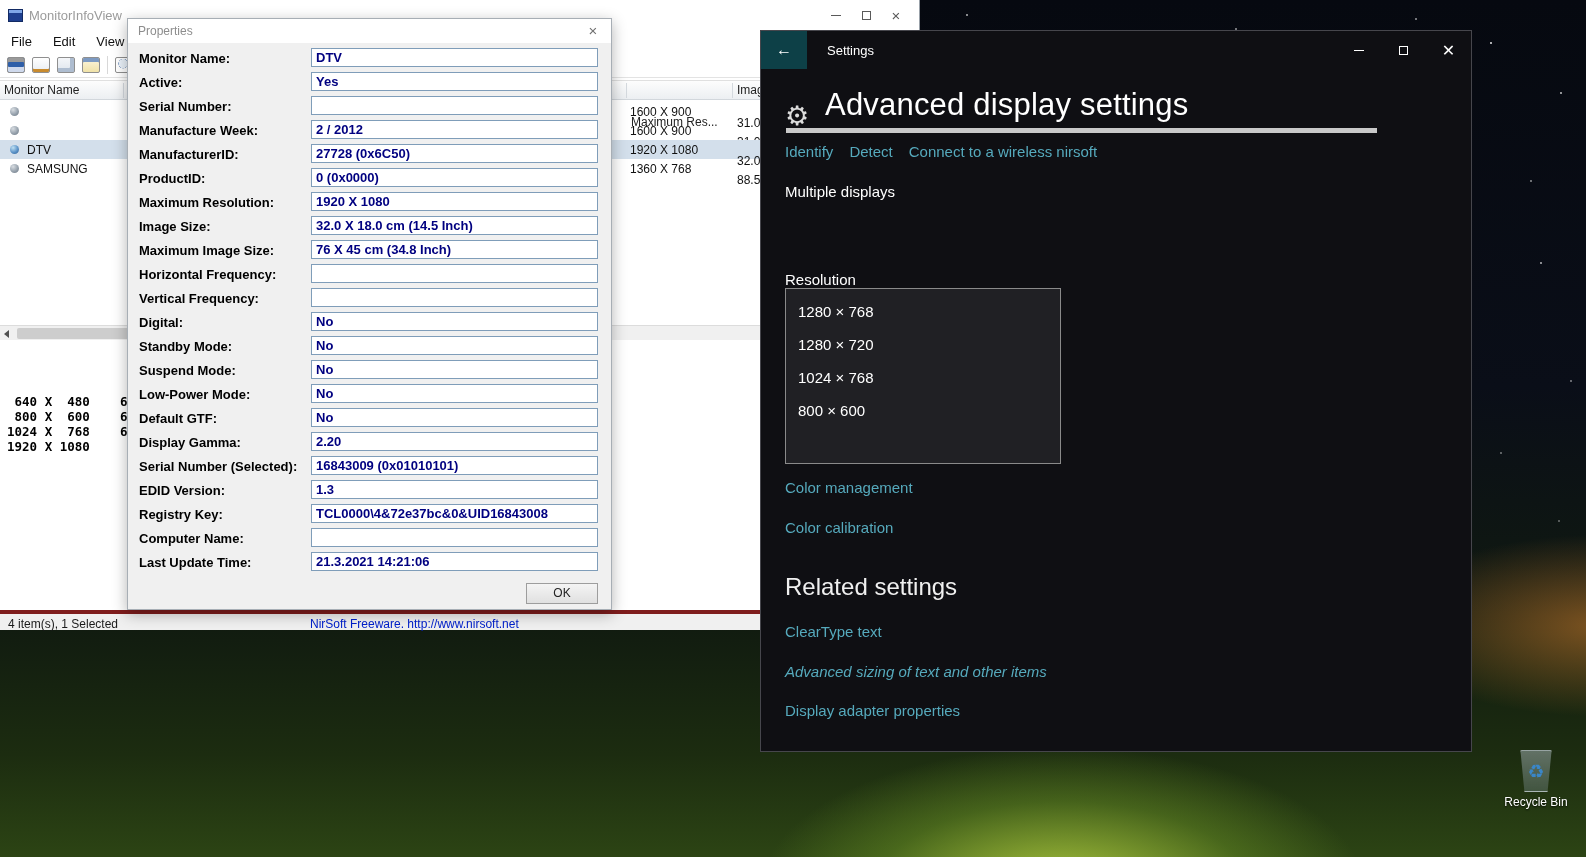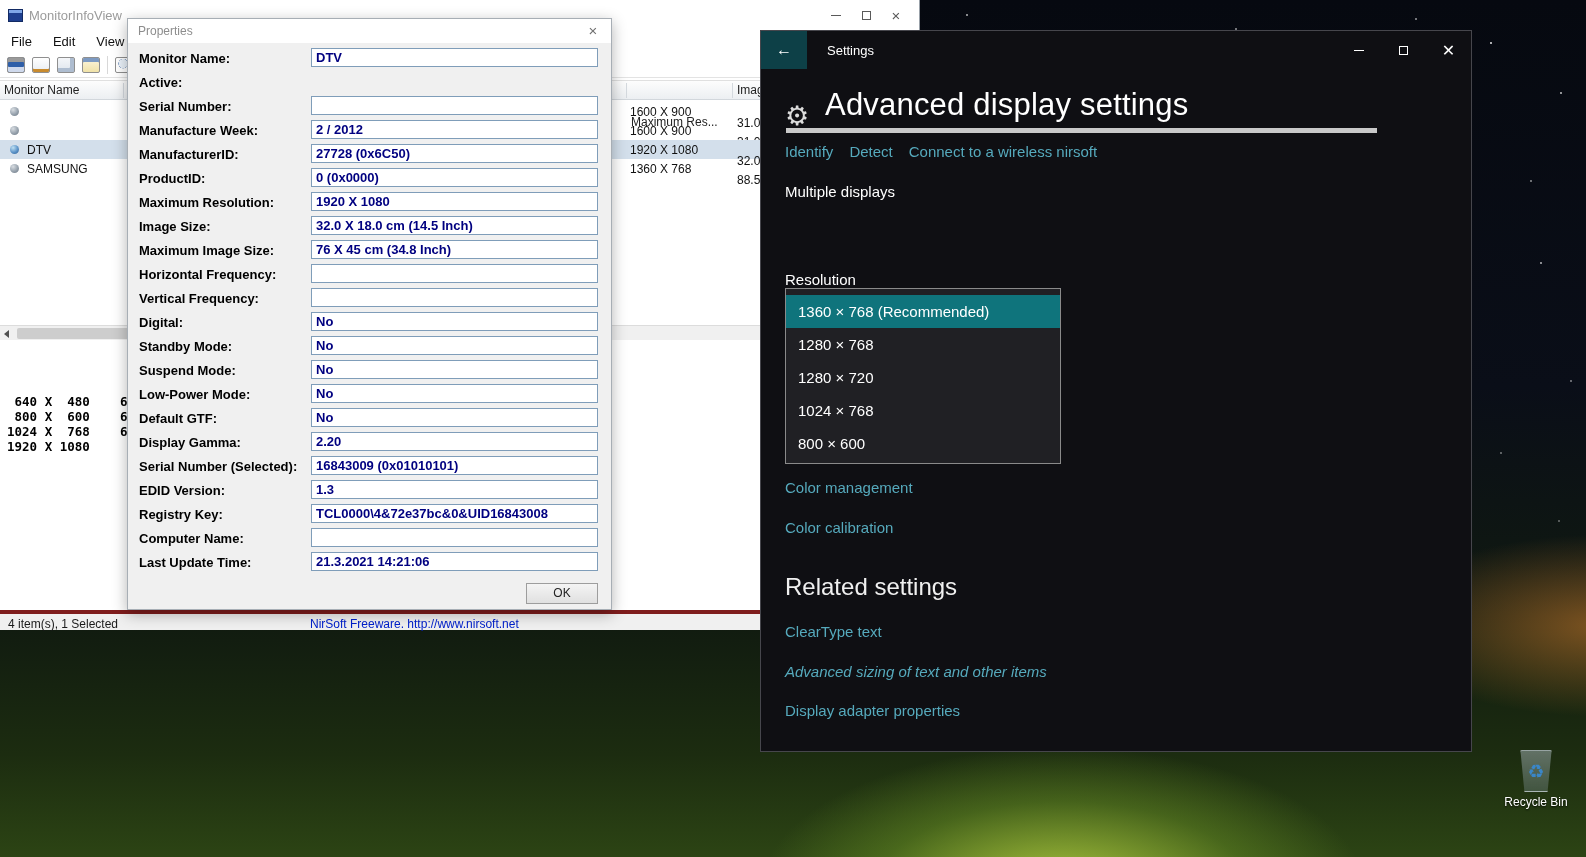--- a/index.html
+++ b/index.html
@@ -221,20 +221,21 @@
     </div>
     <div class="dlg-fields">
 
         <div class="frow">
           <span class="flabel">Monitor Name:</span>
           <div class="finput">DTV</div>
         </div>
 
         <div class="frow">
           <span class="flabel">Active:</span>
+          <div class="finput">Yes</div>
         </div>
 
         <div class="frow">
           <span class="flabel">Serial Number:</span>
           <div class="finput"></div>
         </div>
 
         <div class="frow">
           <span class="flabel">Manufacture Week:</span>
           <div class="finput">2 / 2012</div>
@@ -355,21 +356,20 @@
     <div class="action-links">
 
     <span class="tlink">Identify</span>
         <span class="tlink">Detect</span>
         <span class="tlink">Connect to a wireless nirsoft</span>
       </div>
     <div class="sec-label" style="left:24px; top:152px;">Multiple displays</div>
     <div class="sec-label" style="left:24px; top:240px;">Resolution</div>
     <div class="listbox">
 
-    <div class="res-option selected">1360 × 768 (Recommended)</div>
         <div class="res-option">1280 × 768</div>
         <div class="res-option">1280 × 720</div>
         <div class="res-option">1024 × 768</div>
         <div class="res-option">800 × 600</div>
       </div>
     <div class="st-link" style="top:448px;">Color management</div>
     <div class="st-link" style="top:488px;">Color calibration</div>
     <div class="related-heading">Related settings</div>
     <div class="st-link" style="top:592px;">ClearType text</div>
     <div class="st-link" style="top:632px;font-style:italic;">Advanced sizing of text and other items</div>

